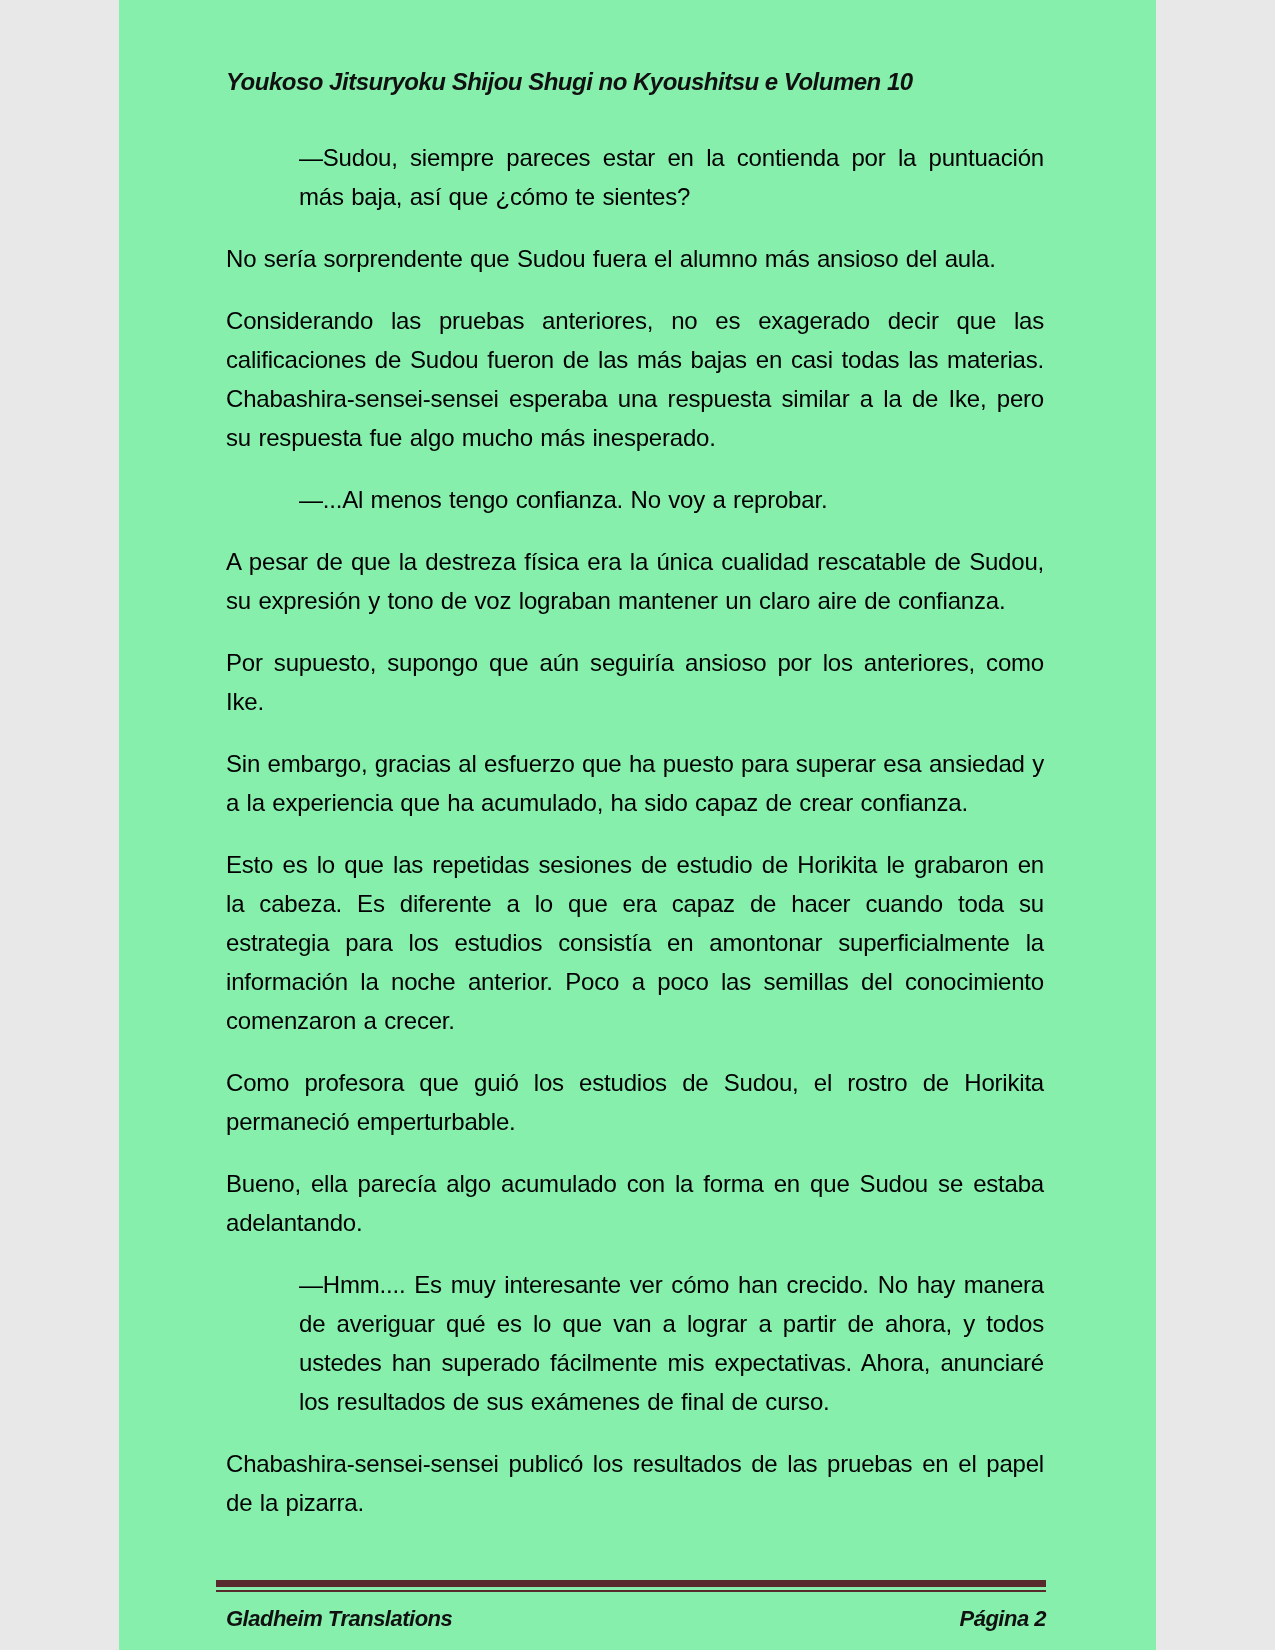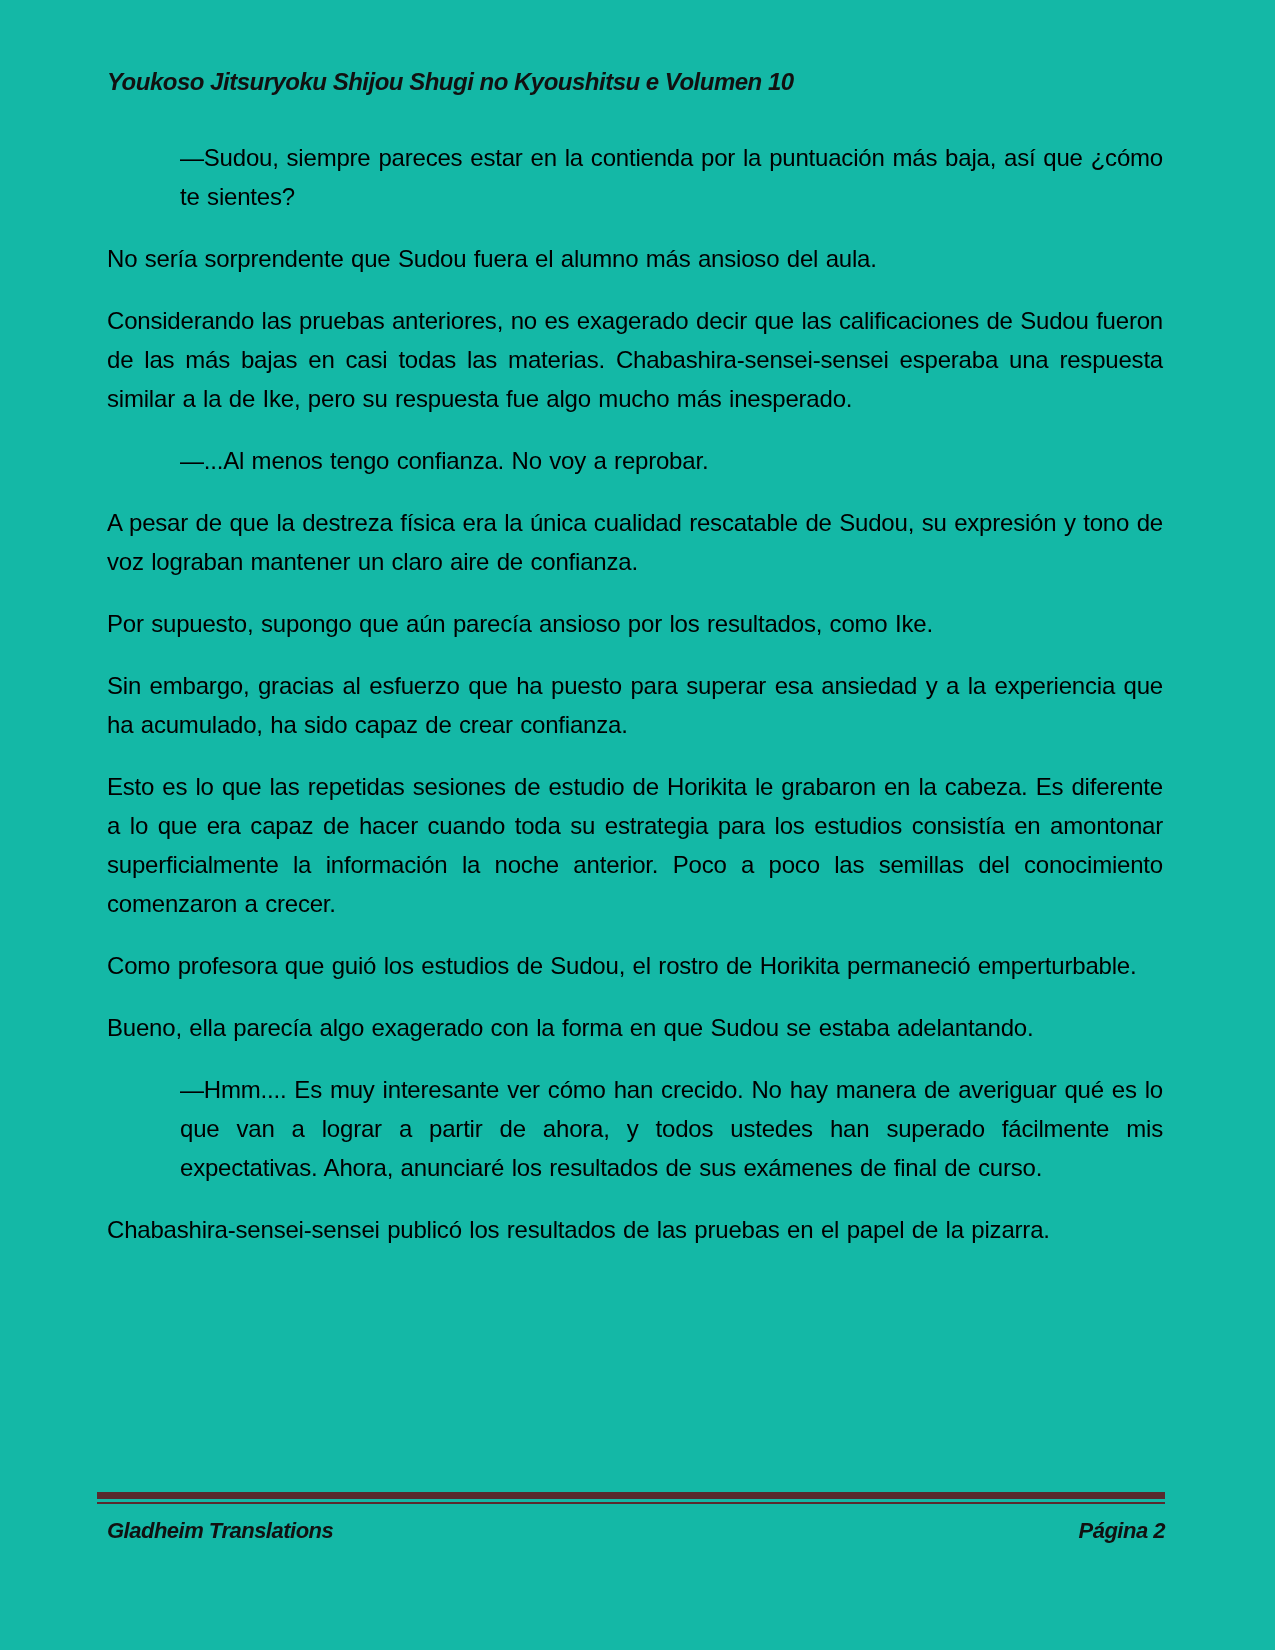--- a/index.html
+++ b/index.html
@@ -2,24 +2,24 @@
 <html><head>
 <meta charset="utf-8">
 <style>
   html, body {
     margin: 0;
     padding: 0;
     background: #e8e8e8;
   }
   .page {
     position: relative;
-    width: 1275px;
+    width: 1037px;
     height: 1650px;
     margin: 0 auto;
-    background: #14b8a6;
+    background: #86efac;
     overflow: hidden;
     font-family: "Liberation Sans", sans-serif;
     color: #000000;
   }
   .header {
     position: absolute;
     top: 68px;
     left: 107px;
     right: 112px;
   }
@@ -46,21 +46,21 @@
     letter-spacing: -0.2px;
     word-spacing: 1px;
   }
   .para.dialogue {
     margin-left: 73px;
   }
   .footer {
     position: absolute;
     left: 97px;
     right: 110px;
-    top: 1492px;
+    top: 1580px;
   }
   .footer-rule-thick {
     height: 7px;
     background: #582a2e;
   }
   .footer-rule-thin {
     height: 2px;
     background: #582a2e;
     margin-top: 3px;
   }
@@ -89,25 +89,25 @@
     <div class="header-title">Youkoso Jitsuryoku Shijou Shugi no Kyoushitsu e Volumen 10</div>
   </div>
 
   <div class="content">
 
   <p class="para dialogue">—Sudou, siempre pareces estar en la contienda por la puntuación más baja, así que ¿cómo te sientes?</p>
       <p class="para narration">No sería sorprendente que Sudou fuera el alumno más ansioso del aula.</p>
       <p class="para narration">Considerando las pruebas anteriores, no es exagerado decir que las calificaciones de Sudou fueron de las más bajas en casi todas las materias. Chabashira-sensei-sensei esperaba una respuesta similar a la de Ike, pero su respuesta fue algo mucho más inesperado.</p>
       <p class="para dialogue">—...Al menos tengo confianza. No voy a reprobar.</p>
       <p class="para narration">A pesar de que la destreza física era la única cualidad rescatable de Sudou, su expresión y tono de voz lograban mantener un claro aire de confianza.</p>
-      <p class="para narration">Por supuesto, supongo que aún parecía ansioso por los resultados, como Ike.</p>
+      <p class="para narration">Por supuesto, supongo que aún seguiría ansioso por los anteriores, como Ike.</p>
       <p class="para narration">Sin embargo, gracias al esfuerzo que ha puesto para superar esa ansiedad y a la experiencia que ha acumulado, ha sido capaz de crear confianza.</p>
       <p class="para narration">Esto es lo que las repetidas sesiones de estudio de Horikita le grabaron en la cabeza. Es diferente a lo que era capaz de hacer cuando toda su estrategia para los estudios consistía en amontonar superficialmente la información la noche anterior. Poco a poco las semillas del conocimiento comenzaron a crecer.</p>
       <p class="para narration">Como profesora que guió los estudios de Sudou, el rostro de Horikita permaneció emperturbable.</p>
-      <p class="para narration">Bueno, ella parecía algo exagerado con la forma en que Sudou se estaba adelantando.</p>
+      <p class="para narration">Bueno, ella parecía algo acumulado con la forma en que Sudou se estaba adelantando.</p>
       <p class="para dialogue">—Hmm.... Es muy interesante ver cómo han crecido. No hay manera de averiguar qué es lo que van a lograr a partir de ahora, y todos ustedes han superado fácilmente mis expectativas. Ahora, anunciaré los resultados de sus exámenes de final de curso.</p>
       <p class="para narration">Chabashira-sensei-sensei publicó los resultados de las pruebas en el papel de la pizarra.</p>
     </div>
 
   <div class="footer">
     <div class="footer-rule-thick"></div>
     <div class="footer-rule-thin"></div>
     <div class="footer-row">
       <span class="footer-text">Gladheim Translations</span>
       <span class="footer-text">Página 2</span>

